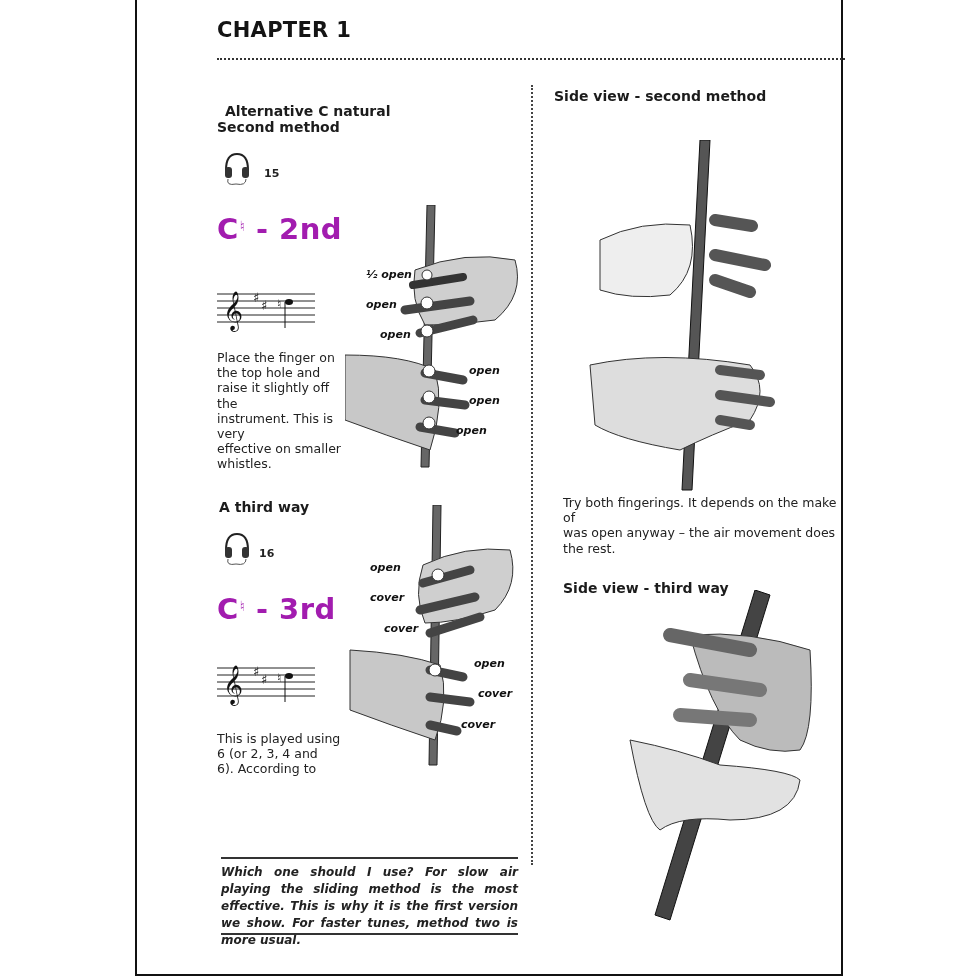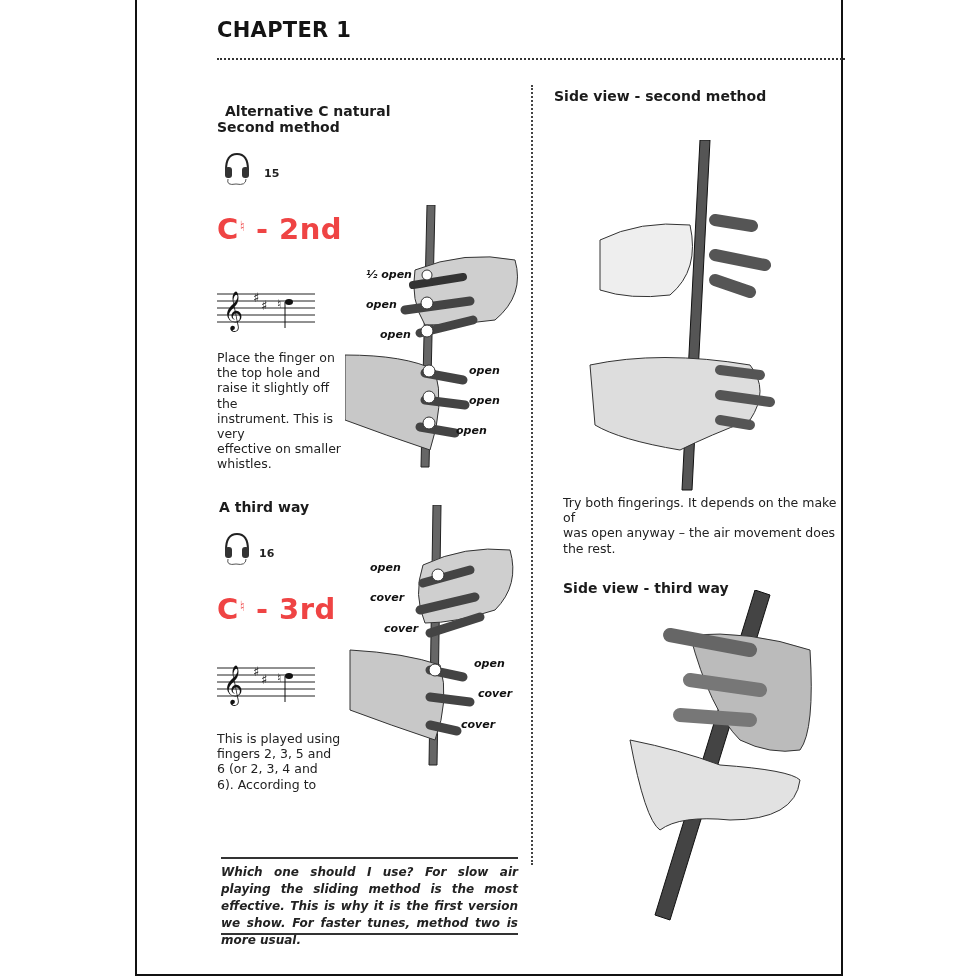--- a/index.html
+++ b/index.html
@@ -3,21 +3,21 @@
 <meta charset="utf-8">
 <style>
   html, body { margin:0; padding:0; }
   body { width:980px; height:980px; background:#ffffff; position:relative; overflow:hidden; font-family:"DejaVu Sans", sans-serif; color:#1a1a1a; }
   .page { position:absolute; left:135px; top:-2px; width:708px; height:978px; border:2px solid #111; border-top:none; background:#fff; box-sizing:border-box; }
   .abs { position:absolute; }
   .chapter { left:217px; top:18px; font-size:21px; font-weight:bold; letter-spacing:0.3px; color:#141414; }
   .chapter-rule { left:217px; top:58px; width:628px; height:0; border-top:2px dotted #333; }
   .divider { left:531px; top:85px; height:780px; width:0; border-left:2px dotted #444; }
   .h3 { font-size:14px; font-weight:bold; color:#1c1c1c; }
-  .big { font-size:29px; font-weight:bold; letter-spacing:0.5px; color:#ef4444; }
+  .big { font-size:29px; font-weight:bold; letter-spacing:0.5px; color:#a21caf; }
   .big .nat { font-size:14px; font-weight:normal; vertical-align:8px; margin-left:1px; }
   .body-text { font-size:12.5px; line-height:15.2px; color:#222; }
   .num { font-size:11px; font-weight:bold; color:#222; }
   .finger-lbl { font-size:11px; font-weight:bold; font-style:italic; color:#111; }
   .note-rule { height:0; border-top:2px solid #333; }
   .note { font-size:12px; font-weight:bold; font-style:italic; line-height:17px; color:#222; text-align:justify; }
   svg { display:block; }
 </style>
 </head>
 <body>
@@ -125,21 +125,20 @@
     <text x="36" y="20" font-size="13" fill="#111">♯</text>
     <text x="44" y="28" font-size="13" fill="#111">♯</text>
     <text x="60" y="26" font-size="12" fill="#111">♮</text>
     <ellipse cx="72" cy="20" rx="4" ry="3" fill="#111"></ellipse>
     <line x1="68" y1="20" x2="68" y2="46" stroke="#111" stroke-width="1"></line>
   </svg>
 </div>
 
 <div class="abs body-text" style="left:217px;top:731px;width:300px;">
   <div>This is played using</div>
-  <div>fingers 2, 3, 5 and</div>
   <div>6 (or 2, 3, 4 and</div>
   <div>6). According to</div>
 </div>
 
 <div class="abs" style="left:345px;top:505px;">
   <svg width="180" height="265" viewBox="0 0 180 265">
     <path d="M88 0 L96 0 L92 260 L84 260 Z" fill="#666" stroke="#222"></path>
     <path d="M78 60 Q120 40 165 45 Q175 80 150 105 Q110 118 80 118 Q68 90 78 60 Z" fill="#cfcfcf" stroke="#333"></path>
     <path d="M78 78 L125 65" stroke="#444" stroke-width="9" stroke-linecap="round"></path>
     <path d="M75 105 L130 92" stroke="#444" stroke-width="9" stroke-linecap="round"></path>

